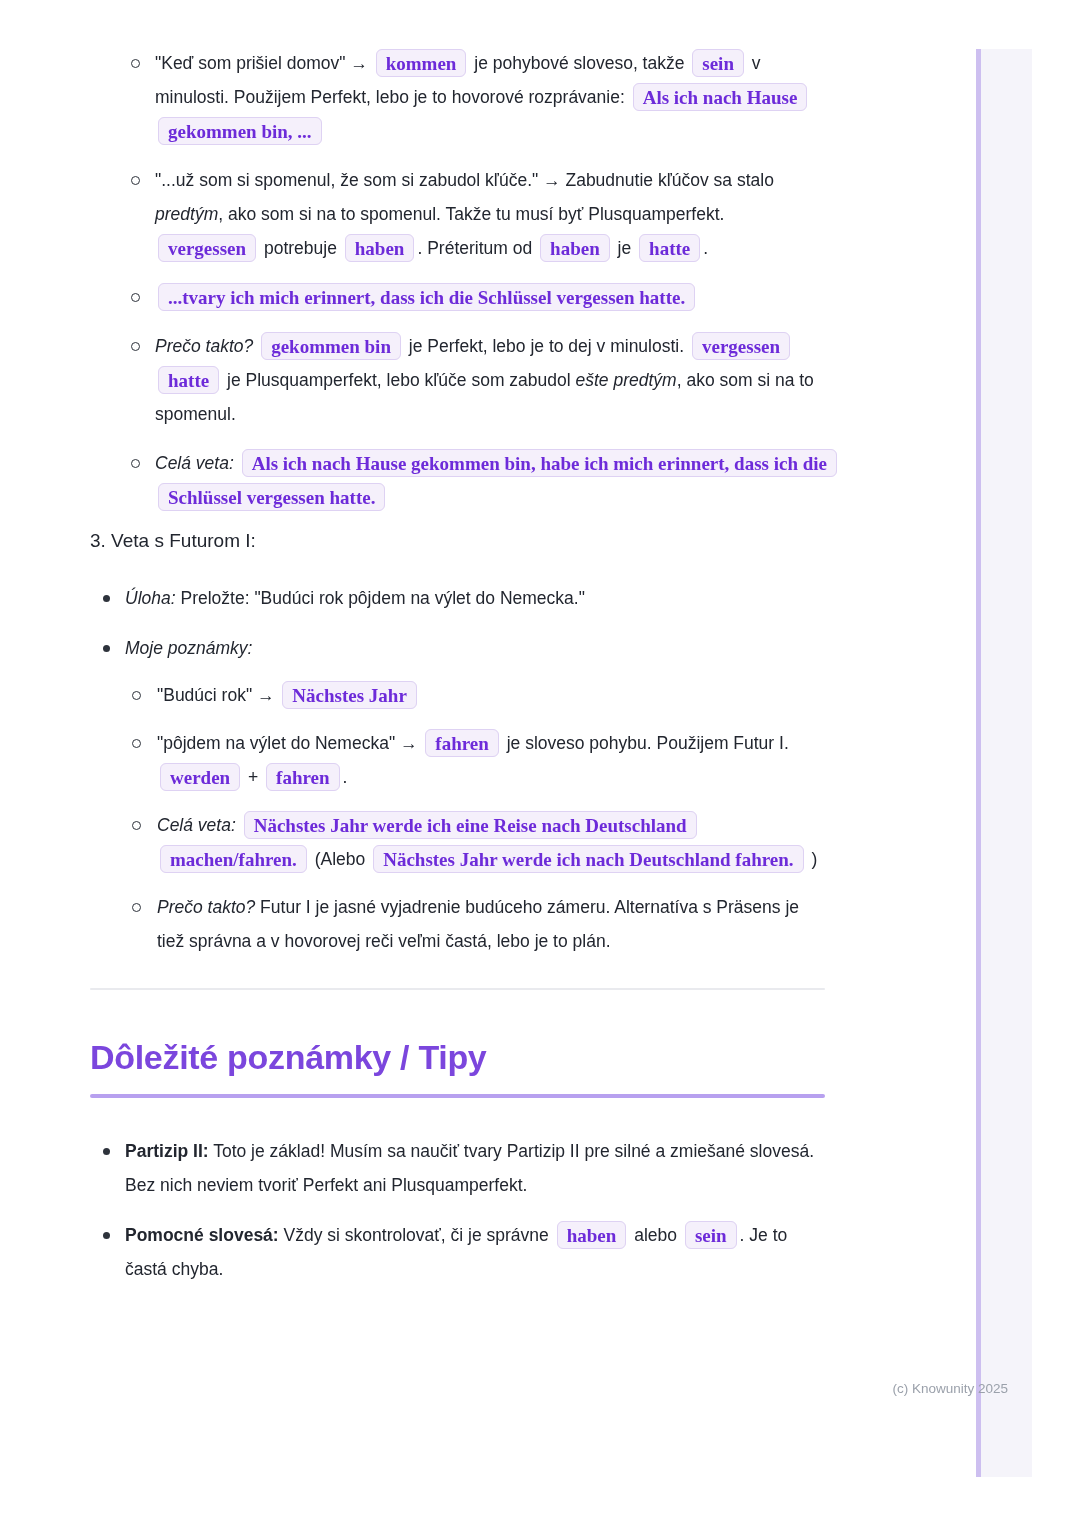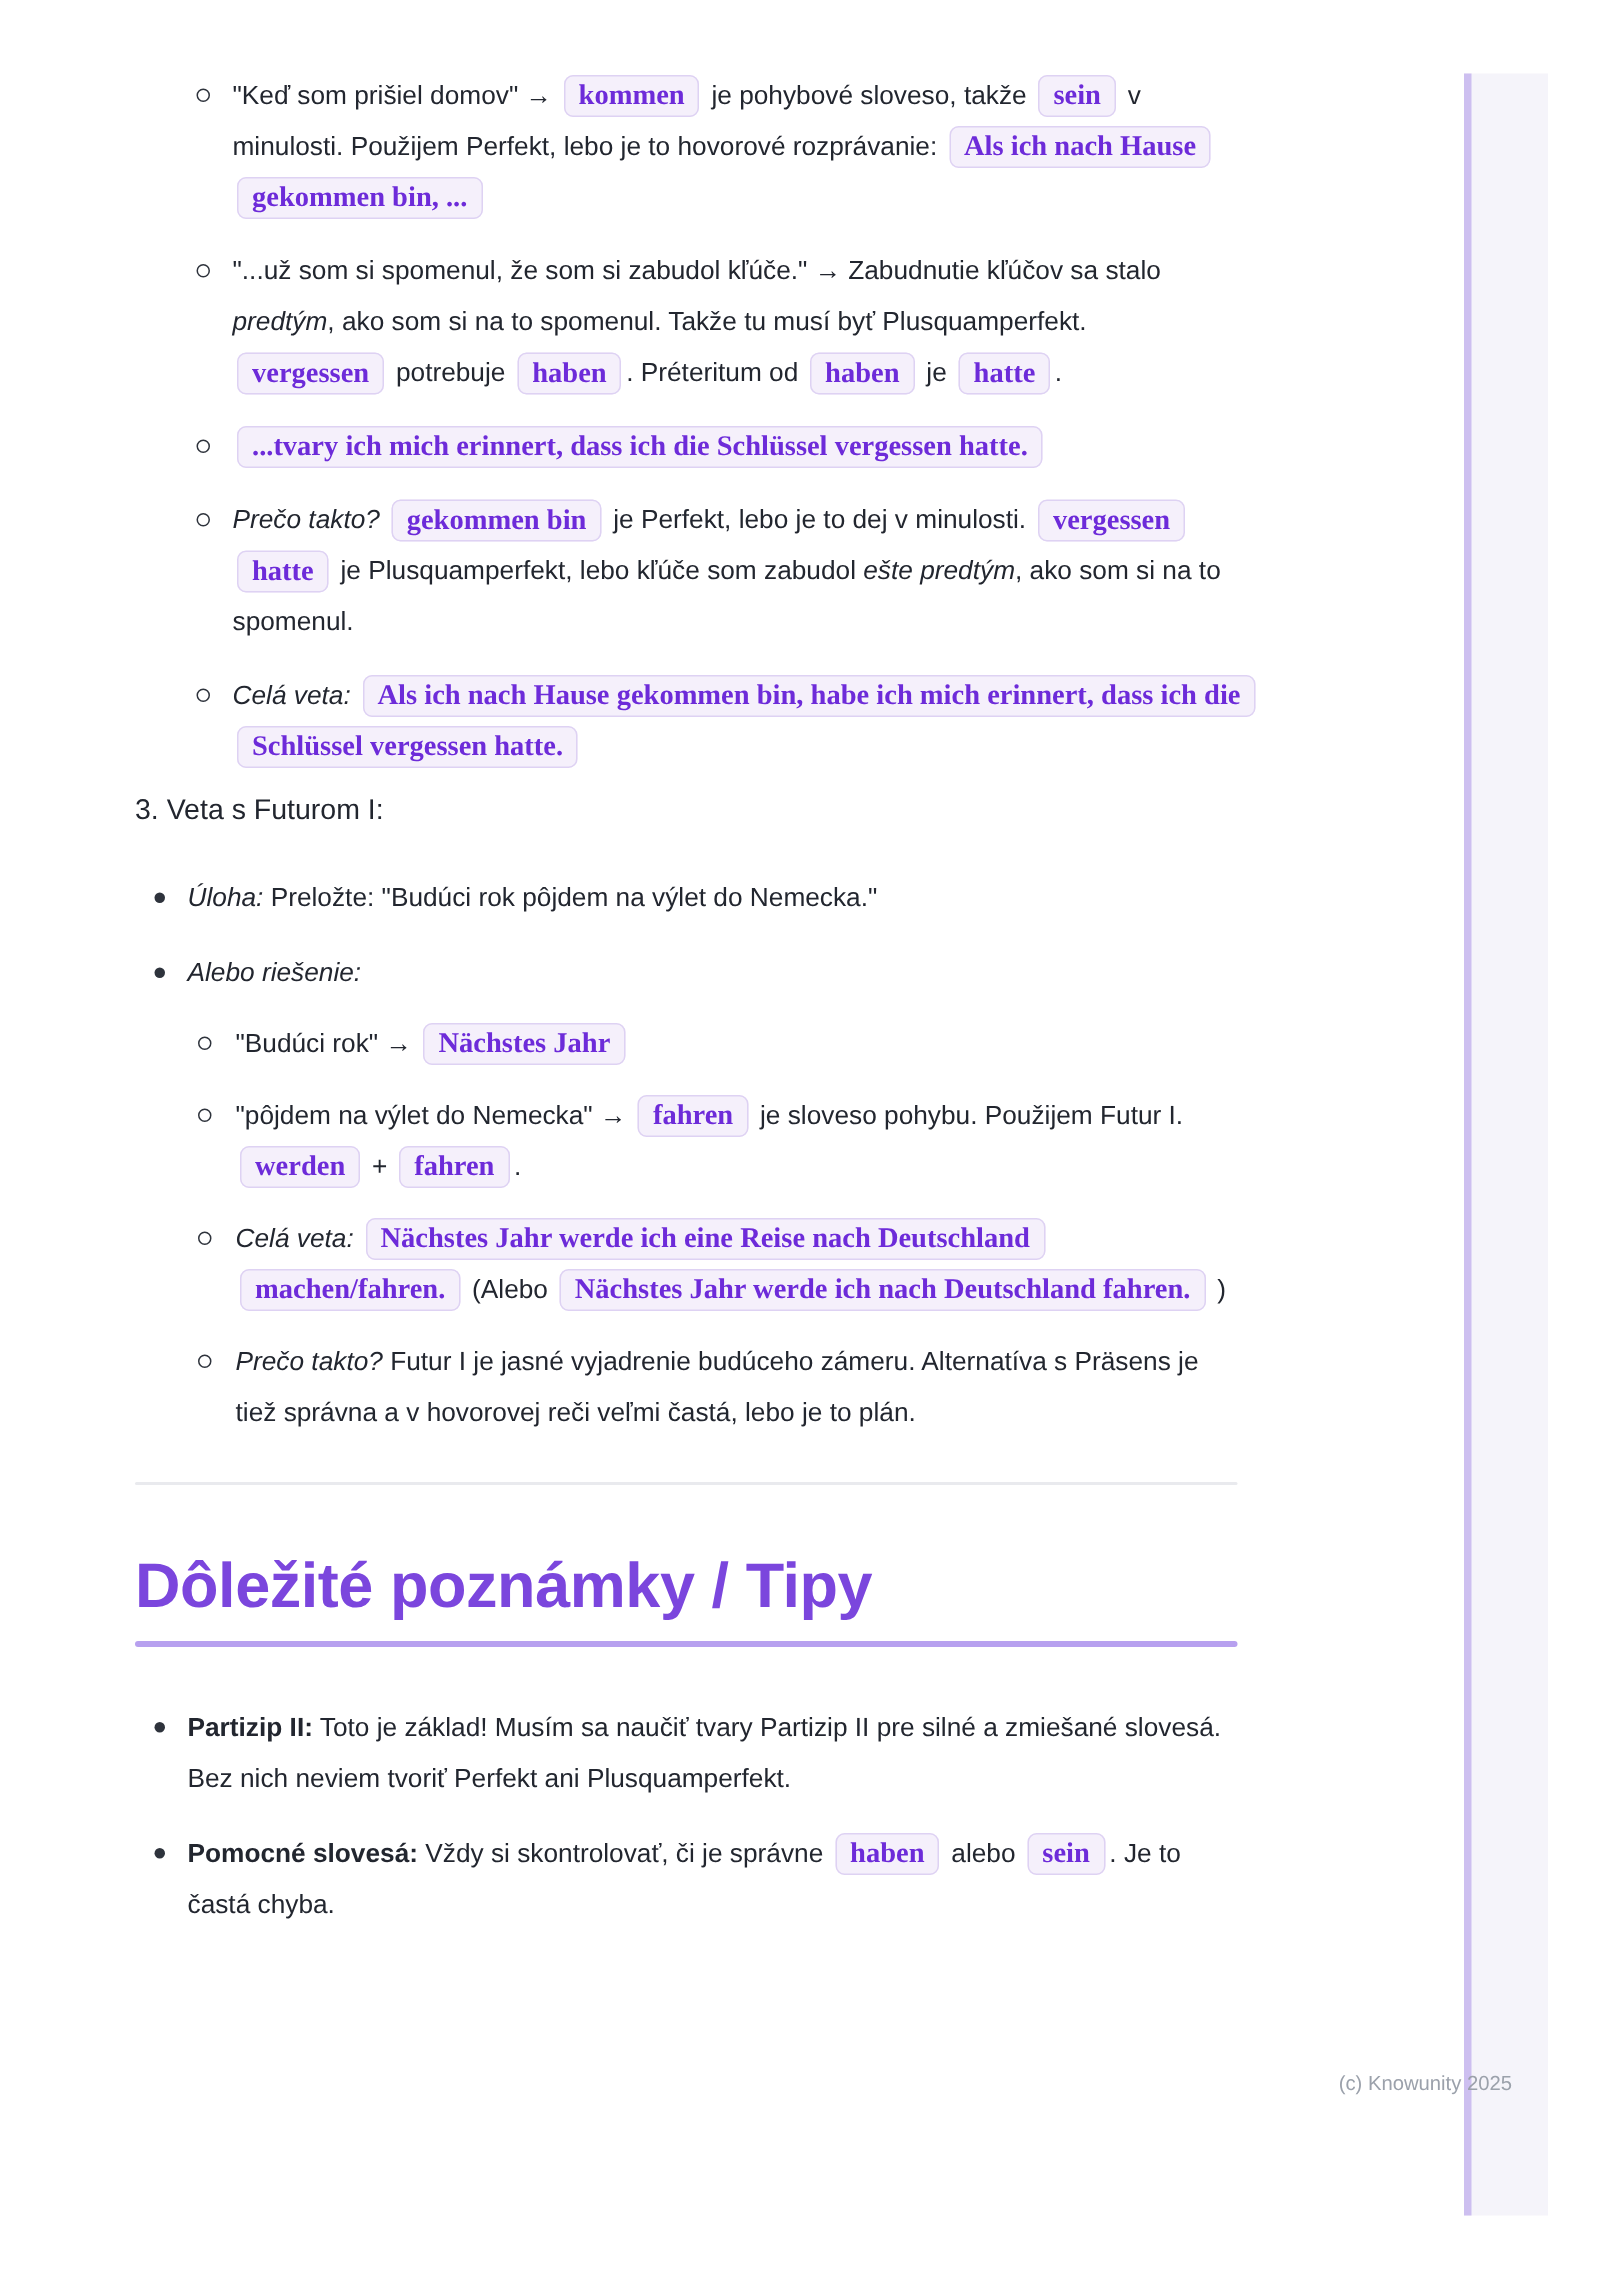--- a/index.html
+++ b/index.html
@@ -51,21 +51,21 @@
     border:1px solid var(--chip_border);border-radius:6px;
     padding:2.5px 9px;margin:0 3px;
     -webkit-box-decoration-break:clone;box-decoration-break:clone;
   }
   em{}
   strong{font-weight:700;}
 
   .h3{font-size:19px;font-weight:400;line-height:24px;margin:12px 0 28px 0;}
   .divider{height:2px;background:var(--divider);border:0;border-radius:1px;margin:30px 0 0 0;width:735px;}
   .h1{
-    font-size:42px;font-weight:700;line-height:42px;letter-spacing:-0.3px;
+    font-size:34px;font-weight:700;line-height:42px;letter-spacing:-0.3px;
     color:var(--heading_purple);margin:46px 0 16px 0;
   }
   .h1-underline{height:4px;width:735px;background:var(--underline_purple);border-radius:2px;margin-top:15px;}
   .notes{margin-top:36px;}
 
   .footer{
     position:absolute;top:1380px;right:72px;z-index:3;
     font-size:13.5px;line-height:18px;color:var(--footer_gray);
   }
   .side-strip{
@@ -84,21 +84,21 @@
       <li><span>"...už som si spomenul, že som si zabudol kľúče." → Zabudnutie kľúčov sa stalo </span><em>predtým</em><span>, ako som si na to spomenul. Takže tu musí byť Plusquamperfekt. </span><code class="chip">vergessen</code><span> potrebuje </span><code class="chip">haben</code><span>. Préteritum od </span><code class="chip">haben</code><span> je </span><code class="chip">hatte</code><span>.</span></li>
       <li><code class="chip">...tvary ich mich erinnert, dass ich die Schlüssel vergessen hatte.</code></li>
       <li><em>Prečo takto?</em><span> </span><code class="chip">gekommen bin</code><span> je Perfekt, lebo je to dej v minulosti. </span><code class="chip">vergessen hatte</code><span> je Plusquamperfekt, lebo kľúče som zabudol </span><em>ešte predtým</em><span>, ako som si na to spomenul.</span></li>
       <li><em>Celá veta:</em><span> </span><code class="chip">Als ich nach Hause gekommen bin, habe ich mich erinnert, dass ich die Schlüssel vergessen hatte.</code></li>
     </ul>
 
   <div class="h3">3. Veta s Futurom I:</div>
 
   <ul class="disc-list">
       <li><em>Úloha:</em><span> Preložte: "Budúci rok pôjdem na výlet do Nemecka."</span></li>
-      <li><em>Alebo riešenie:</em><ul class="circle-list nested">
+      <li><em>Moje poznámky:</em><ul class="circle-list nested">
           <li><span>"Budúci rok" → </span><code class="chip">Nächstes Jahr</code></li>
           <li><span>"pôjdem na výlet do Nemecka" → </span><code class="chip">fahren</code><span> je sloveso pohybu. Použijem Futur I. </span><code class="chip">werden</code><span> + </span><code class="chip">fahren</code><span>.</span></li>
           <li><em>Celá veta:</em><span> </span><code class="chip">Nächstes Jahr werde ich eine Reise nach Deutschland machen/fahren.</code><span> (Alebo </span><code class="chip">Nächstes Jahr werde ich nach Deutschland fahren.</code><span> )</span></li>
           <li><em>Prečo takto?</em><span> Futur I je jasné vyjadrenie budúceho zámeru. Alternatíva s Präsens je tiež správna a v hovorovej reči veľmi častá, lebo je to plán.</span></li>
         </ul></li>
     </ul>
 
   <div class="divider"></div>
 
   <div class="h1">Dôležité poznámky / Tipy</div>

